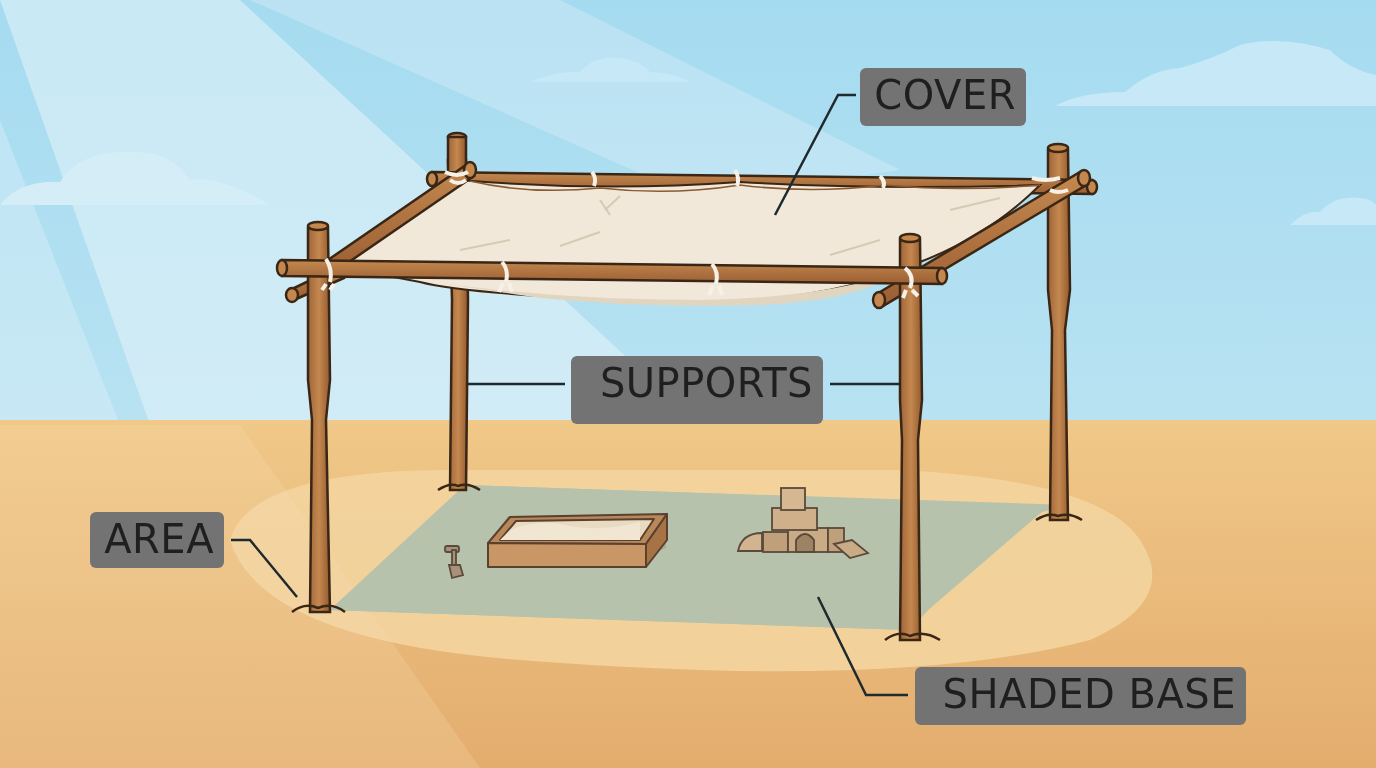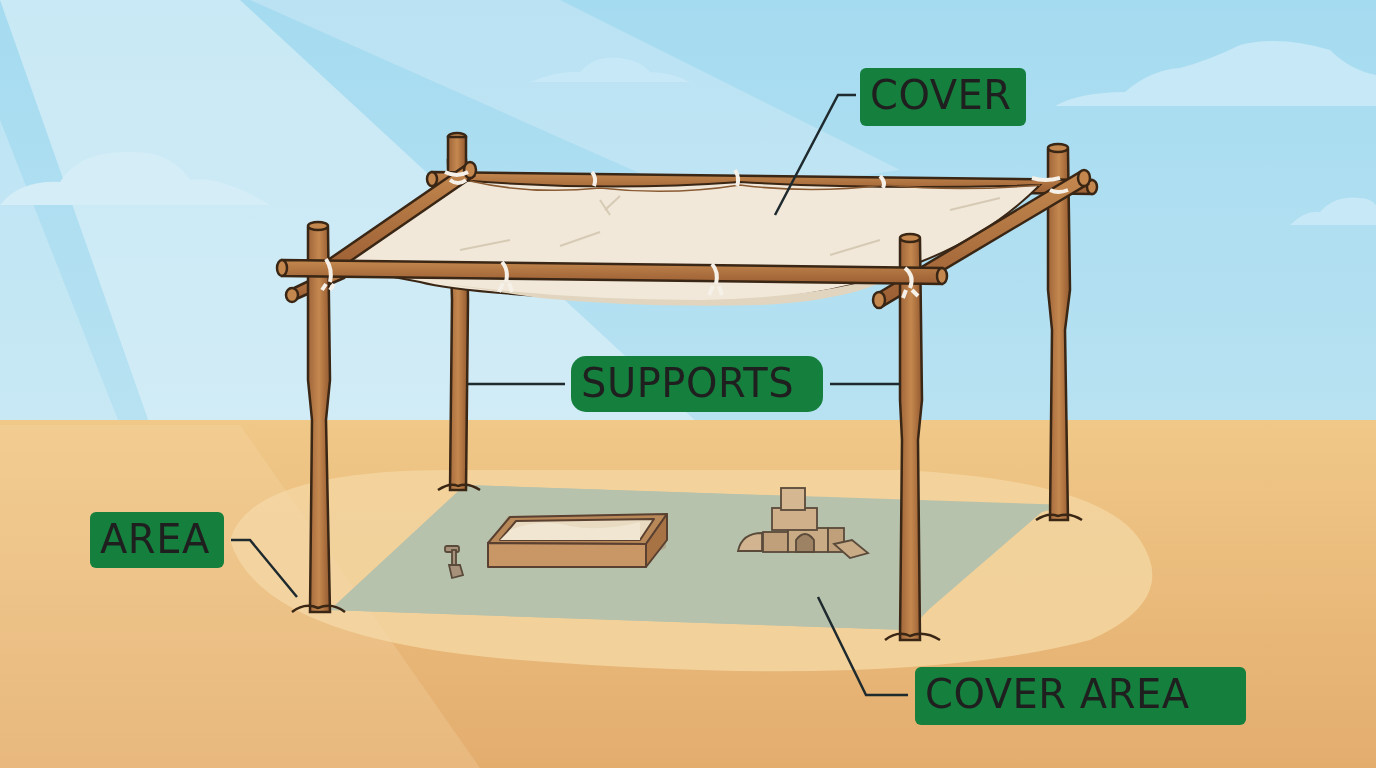--- a/index.html
+++ b/index.html
@@ -1,34 +1,34 @@
 <!DOCTYPE html>
 <html><head>
 <meta charset="utf-8">
 <style>
   html, body { margin: 0; padding: 0; }
   body { width: 1376px; height: 768px; overflow: hidden; background: #a9dcf0; }
   .stage { position: relative; width: 1376px; height: 768px; }
   .stage svg.scene { position: absolute; left: 0; top: 0; width: 1376px; height: 768px; }
   .label {
     position: absolute;
-    background: #15803d;
+    background: #737373;
     border-radius: 6px;
     color: #1f1f1f;
     font-family: "DejaVu Sans", sans-serif;
     font-size: 40px;
     line-height: 1;
     letter-spacing: 0.5px;
     padding: 7px 10px 8px 10px;
     white-space: nowrap;
     box-sizing: border-box;
-    text-align: left;
+    text-align: right;
   }
   #lbl-cover    { left: 860px; top: 68px;  width: 166px; height: 58px; }
-  #lbl-supports { left: 571px; top: 356px; width: 252px; height: 56px; border-radius: 15px; }
+  #lbl-supports { left: 571px; top: 356px; width: 252px; height: 68px; }
   #lbl-base     { left: 90px;  top: 512px; width: 134px; height: 56px; }
   #lbl-shaded   { left: 915px; top: 667px; width: 331px; height: 58px; }
 </style>
 </head>
 <body>
 
 <div class="stage">
   <svg class="scene" viewBox="0 0 1376 768" xmlns="http://www.w3.org/2000/svg">
     <defs>
       <linearGradient id="skyGrad" x1="0" y1="0" x2="0" y2="1">
@@ -174,14 +174,14 @@
       <path d="M468,384 L565,384"></path>
       <path d="M830,384 L900,384"></path>
       <path d="M231,540 L250,540 L297,597"></path>
       <path d="M818,597 L866,695 L908,695"></path>
     </g>
   </svg>
 
   <div class="label" id="lbl-cover">COVER</div>
   <div class="label" id="lbl-supports">SUPPORTS</div>
   <div class="label" id="lbl-base">AREA</div>
-  <div class="label" id="lbl-shaded">COVER AREA</div>
+  <div class="label" id="lbl-shaded">SHADED BASE</div>
 </div>
 
 </body></html>

